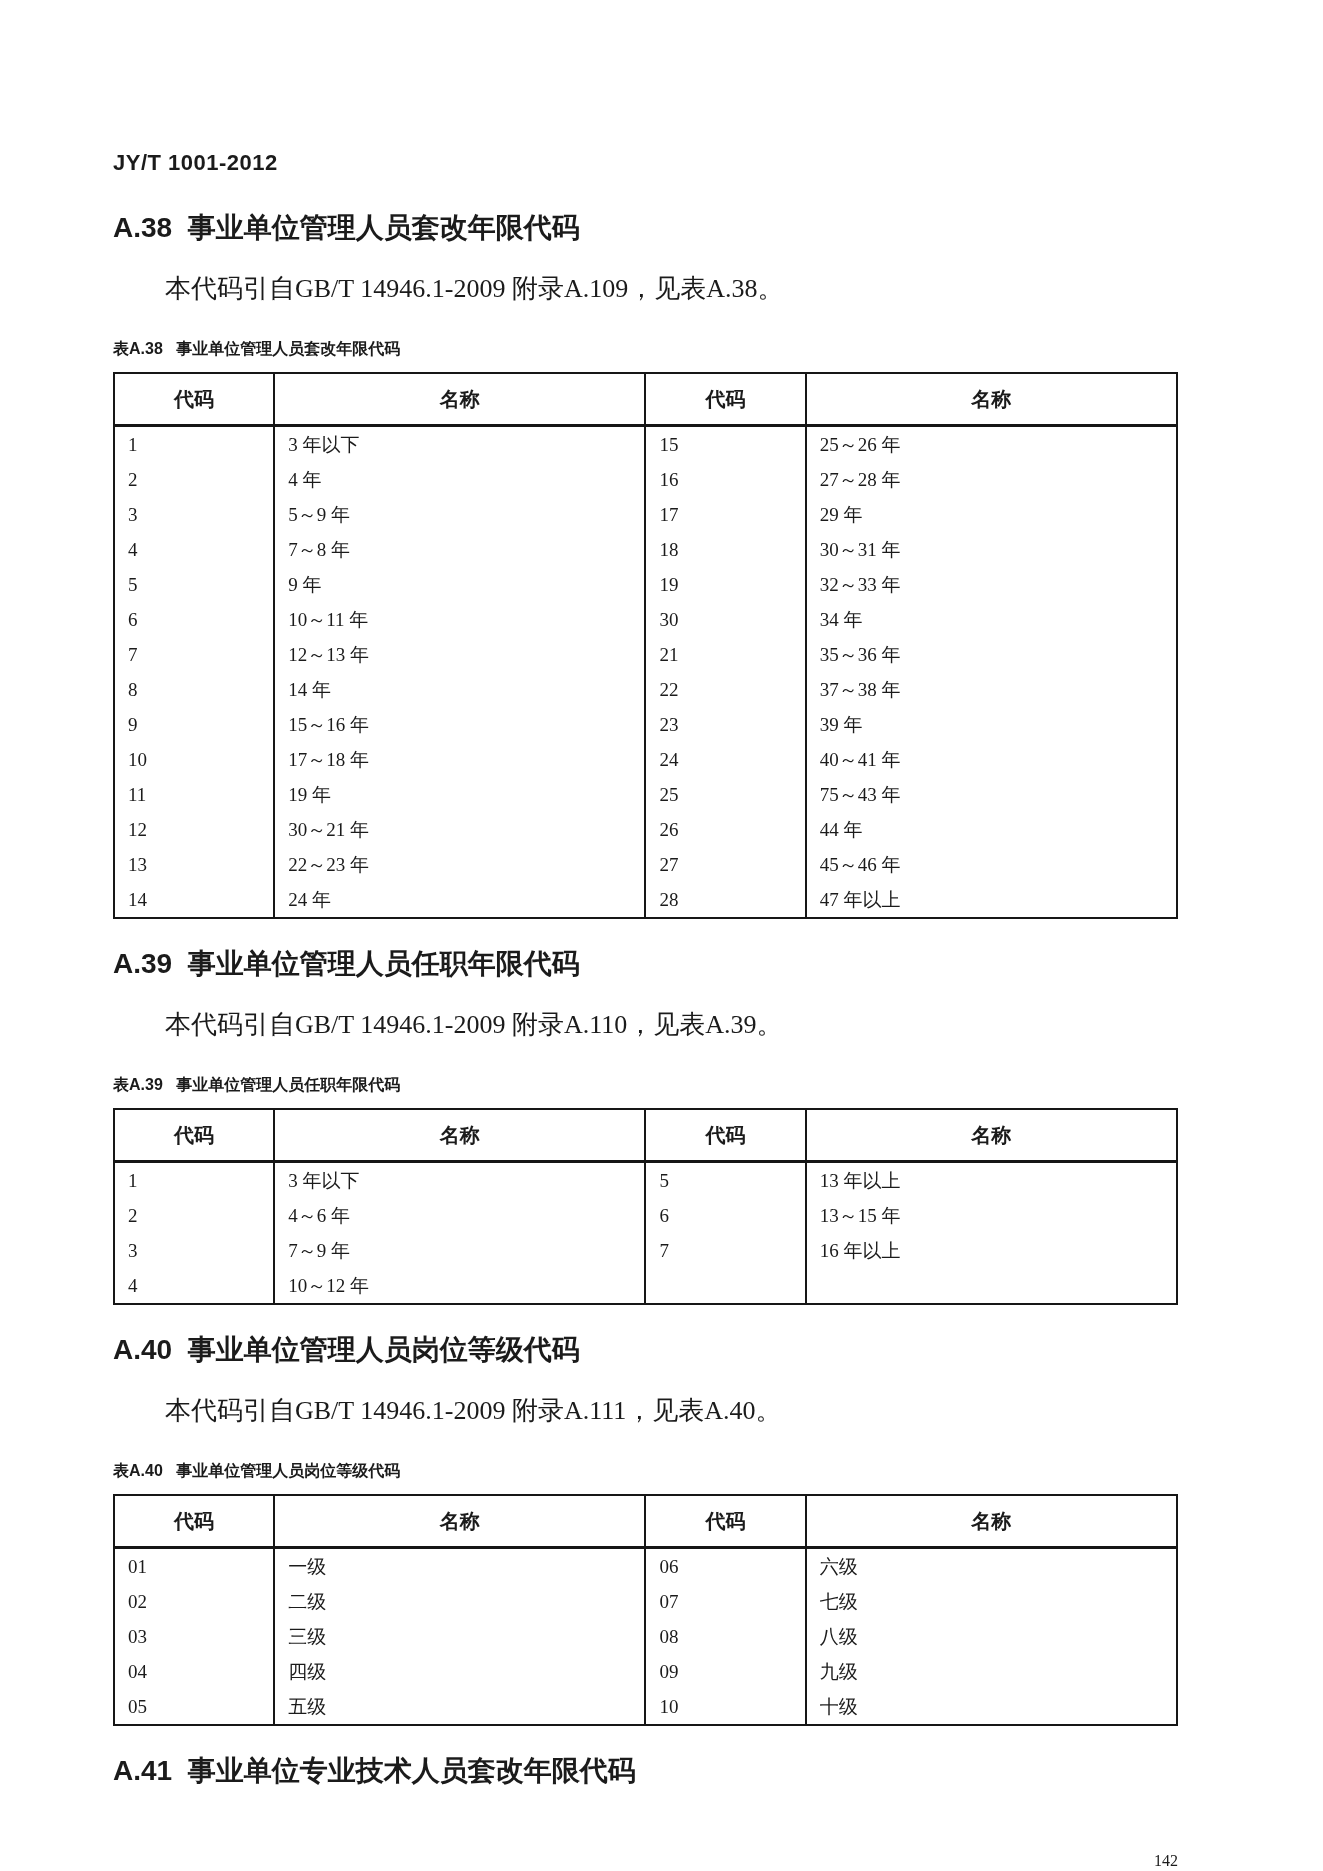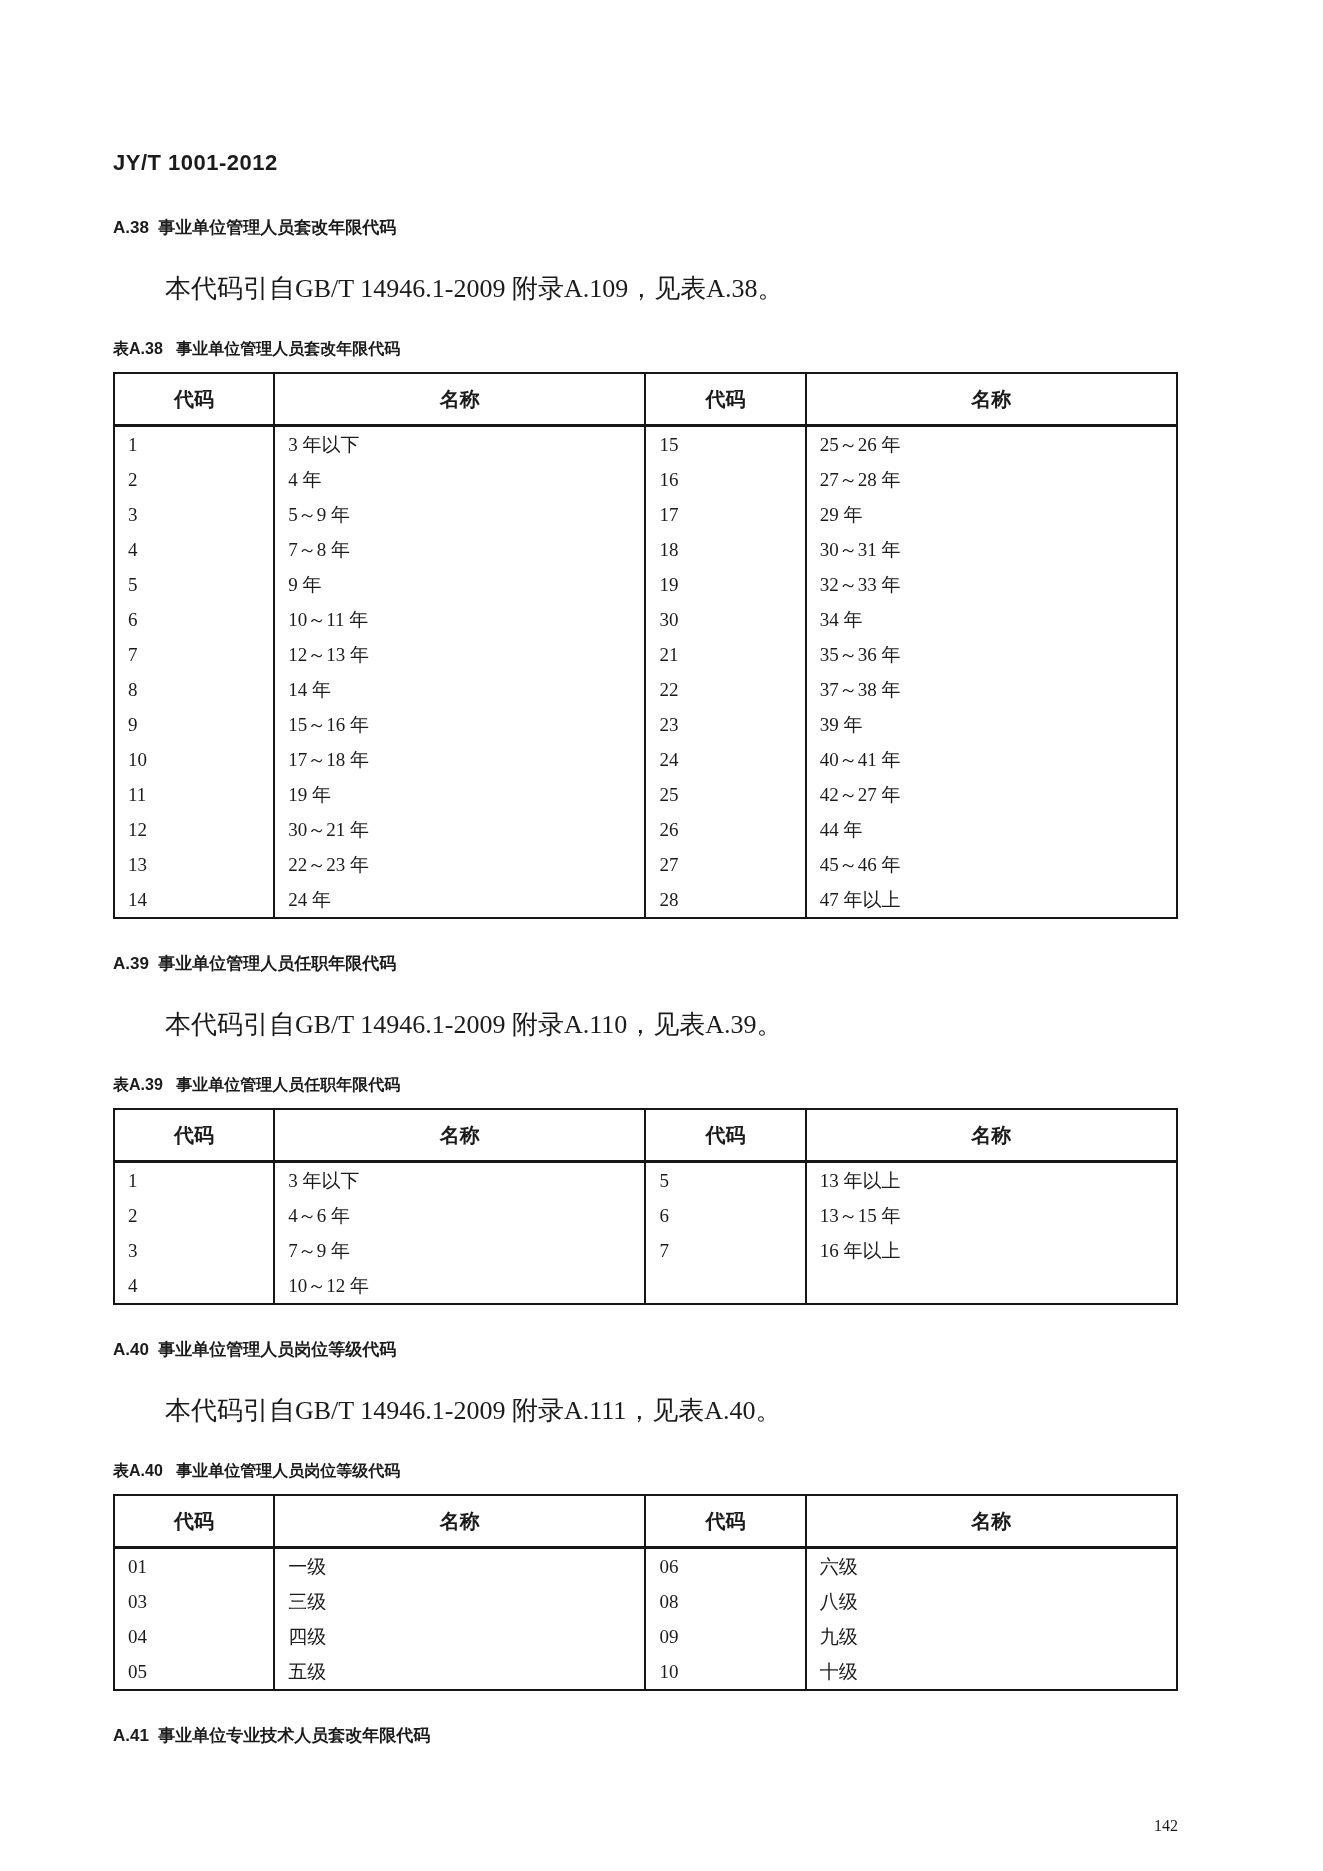--- a/index.html
+++ b/index.html
@@ -26,21 +26,21 @@
     font-family: "Liberation Sans", "DejaVu Sans", sans-serif;
     font-weight: bold;
     font-size: 22px;
     line-height: 26px;
     letter-spacing: 0.5px;
     white-space: pre-wrap;
   }
   .sec-heading {
     font-family: "Liberation Sans", "DejaVu Sans", sans-serif;
     font-weight: bold;
-    font-size: 17px;
+    font-size: 28px;
     line-height: 28px;
     margin: 38px 0 0 0;
     white-space: pre-wrap;
   }
   .intro {
     font-size: 26px;
     line-height: 27px;
     margin: 33px 0 0 0;
     text-indent: 2em;
     white-space: pre-wrap;
@@ -180,21 +180,21 @@
           <tr>
             <td>10</td>
             <td>17～18 年</td>
             <td>24</td>
             <td>40～41 年</td>
           </tr>
           <tr>
             <td>11</td>
             <td>19 年</td>
             <td>25</td>
-            <td>42～27 年</td>
+            <td>75～43 年</td>
           </tr>
           <tr>
             <td>12</td>
             <td>30～21 年</td>
             <td>26</td>
             <td>44 年</td>
           </tr>
           <tr>
             <td>13</td>
             <td>22～23 年</td>
@@ -267,20 +267,26 @@
           </tr>
         </thead>
         <tbody>
           <tr>
             <td>01</td>
             <td>一级</td>
             <td>06</td>
             <td>六级</td>
           </tr>
           <tr>
+            <td>02</td>
+            <td>二级</td>
+            <td>07</td>
+            <td>七级</td>
+          </tr>
+          <tr>
             <td>03</td>
             <td>三级</td>
             <td>08</td>
             <td>八级</td>
           </tr>
           <tr>
             <td>04</td>
             <td>四级</td>
             <td>09</td>
             <td>九级</td>

